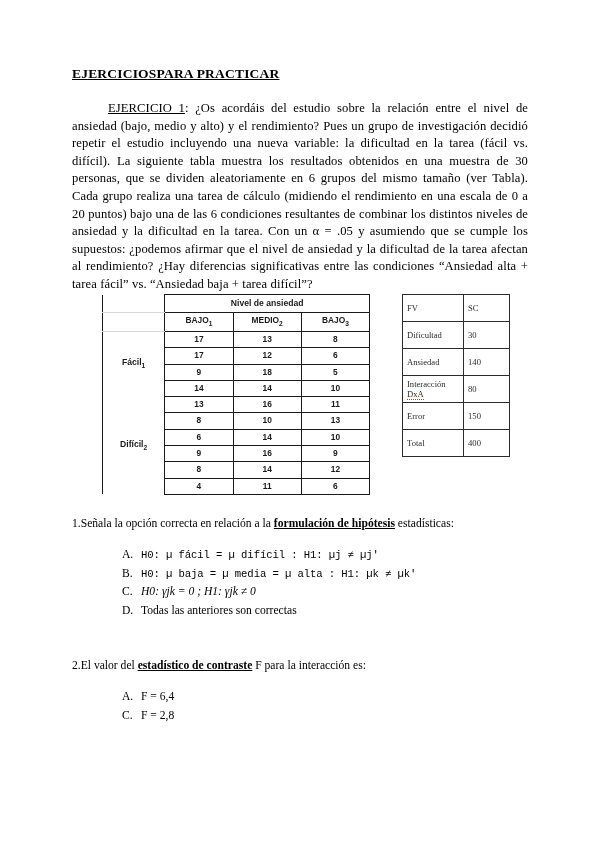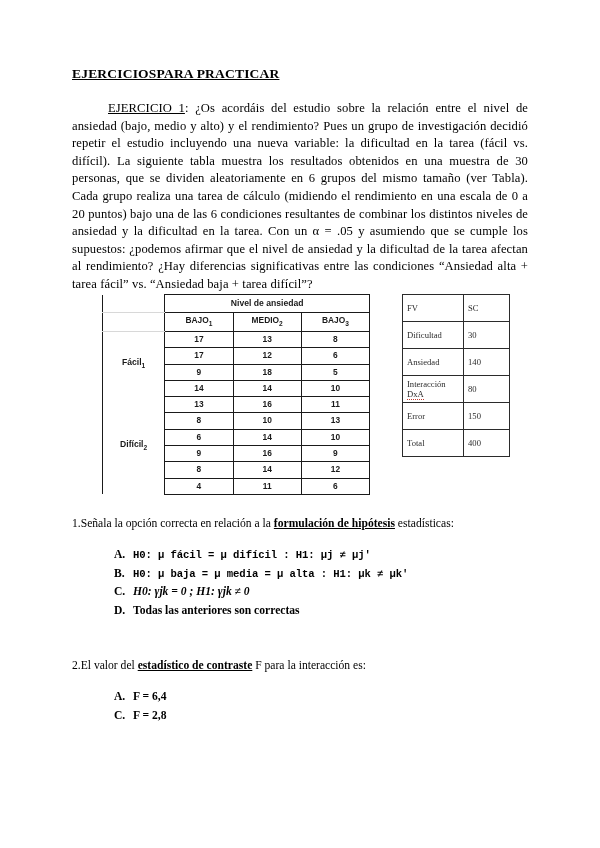--- a/index.html
+++ b/index.html
@@ -134,23 +134,22 @@
   .q2 { top: 592px; left: 0; }
   .q-stem {
     font-size: 11.6px;
     line-height: 16px;
     margin: 0 0 14px 0;
   }
   .q-num { font-size: 11.6px; }
   .q-key { font-weight: bold; text-decoration: underline; }
   ol.options {
     list-style: none;
-    margin: 0;
+    margin: 8px;
     padding: 0 0 0 42px;
-    font-weight: bold;
   }
   ol.options li {
     font-size: 11.6px;
     line-height: 18.5px;
     white-space: nowrap;
   }
   .opt-letter {
     display: inline-block;
     width: 19px;
   }

